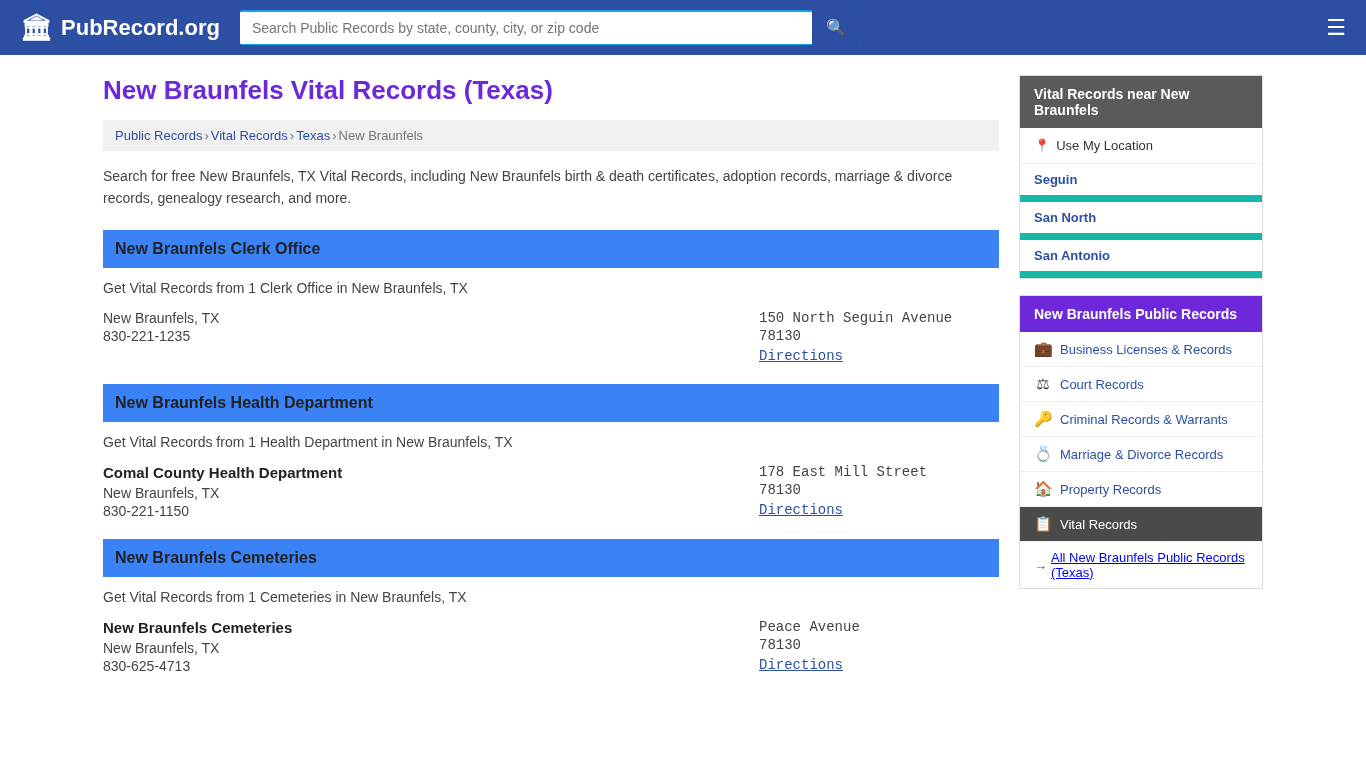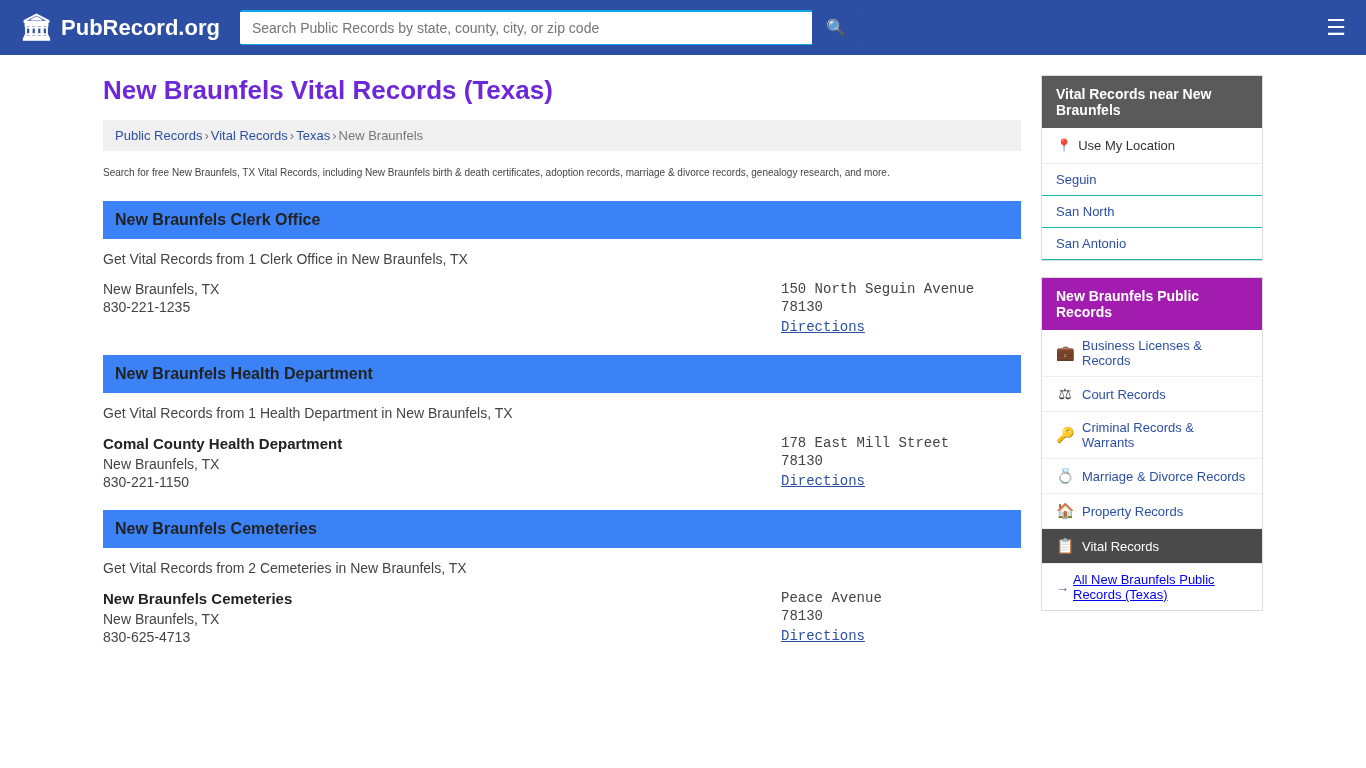--- a/index.html
+++ b/index.html
@@ -93,21 +93,21 @@
       align-items: center;
       flex-wrap: wrap;
     }
     .breadcrumb a {
       color: #2c4fa3;
       text-decoration: none;
     }
     .breadcrumb span { color: #777; }
 
     .description {
-      font-size: 10px;
+      font-size: 14px;
       color: #444;
       line-height: 1.6;
       margin-bottom: 20px;
     }
 
     .section-header {
       background: #3b82f6;
       padding: 10px 12px;
       font-size: 16px;
       font-weight: bold;
@@ -159,31 +159,31 @@
       text-decoration: underline;
       cursor: pointer;
     }
 
     .section-block {
       margin-bottom: 10px;
     }
 
     
     .sidebar {
-      width: 222px;
+      width: 244px;
       flex-shrink: 0;
     }
 
     .sidebar-box {
       border: 1px solid #ddd;
       margin-bottom: 16px;
     }
 
     .sidebar-box-header {
-      background: #a21caf;
+      background: #6d28d9;
       color: #fff;
       padding: 10px 14px;
       font-size: 14px;
       font-weight: bold;
     }
 
     .sidebar-location-header {
       background: #5a5a5a;
       color: #fff;
       padding: 10px 14px;
@@ -223,22 +223,23 @@
       align-items: center;
       gap: 6px;
       padding: 10px 14px;
       border-bottom: 1px solid #eee;
       cursor: pointer;
       font-size: 13px;
     }
 
     .sidebar-nearby-link {
       padding: 8px 14px;
-      border-bottom: 1px solid #14b8a6;
+      border-bottom: 7px solid #14b8a6;
       font-size: 13px;
+      font-weight: bold;
     }
     .sidebar-nearby-link a {
       color: #2c4fa3;
       text-decoration: none;
     }
 
     .sidebar-all-link {
       padding: 8px 14px;
       font-size: 13px;
       color: #2c4fa3;
@@ -315,21 +316,21 @@
         <div class="record-right">
           <div class="record-address">178 East Mill Street</div>
           <div class="record-zip">78130</div>
           <a class="directions-link" href="#">Directions</a>
         </div>
       </div>
     </div>
 
     <div class="section-block">
       <div class="section-header">New Braunfels Cemeteries</div>
-      <p class="section-desc">Get Vital Records from 2 Cemeteries in New Braunfels, TX</p>
+      <p class="section-desc">Get Vital Records from 1 Cemeteries in New Braunfels, TX</p>
       <div class="record-entry">
         <div class="record-left">
           <div class="record-name">New Braunfels Cemeteries</div>
           <div class="record-city">New Braunfels, TX</div>
           <div class="record-phone">830-625-4713</div>
         </div>
         <div class="record-right">
           <div class="record-address">Peace Avenue</div>
           <div class="record-zip">78130</div>
           <a class="directions-link" href="#">Directions</a>

